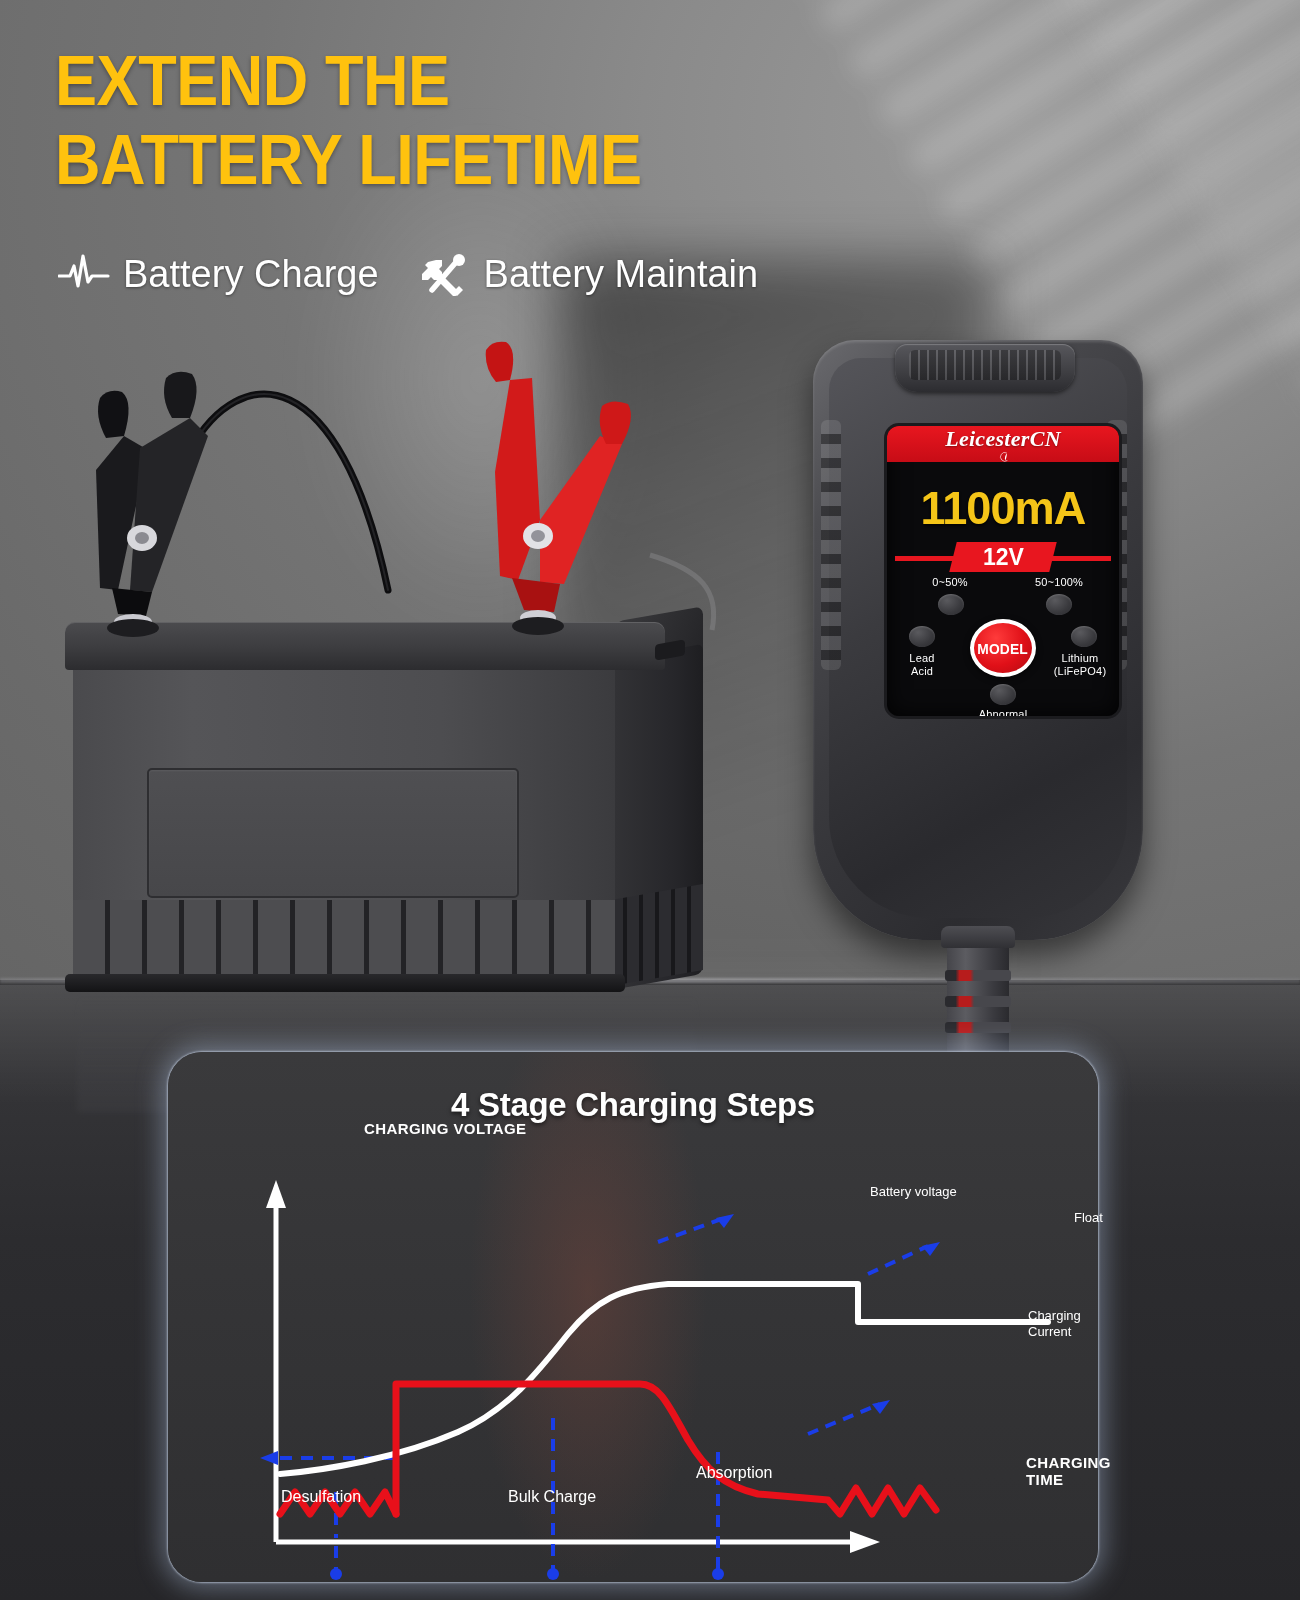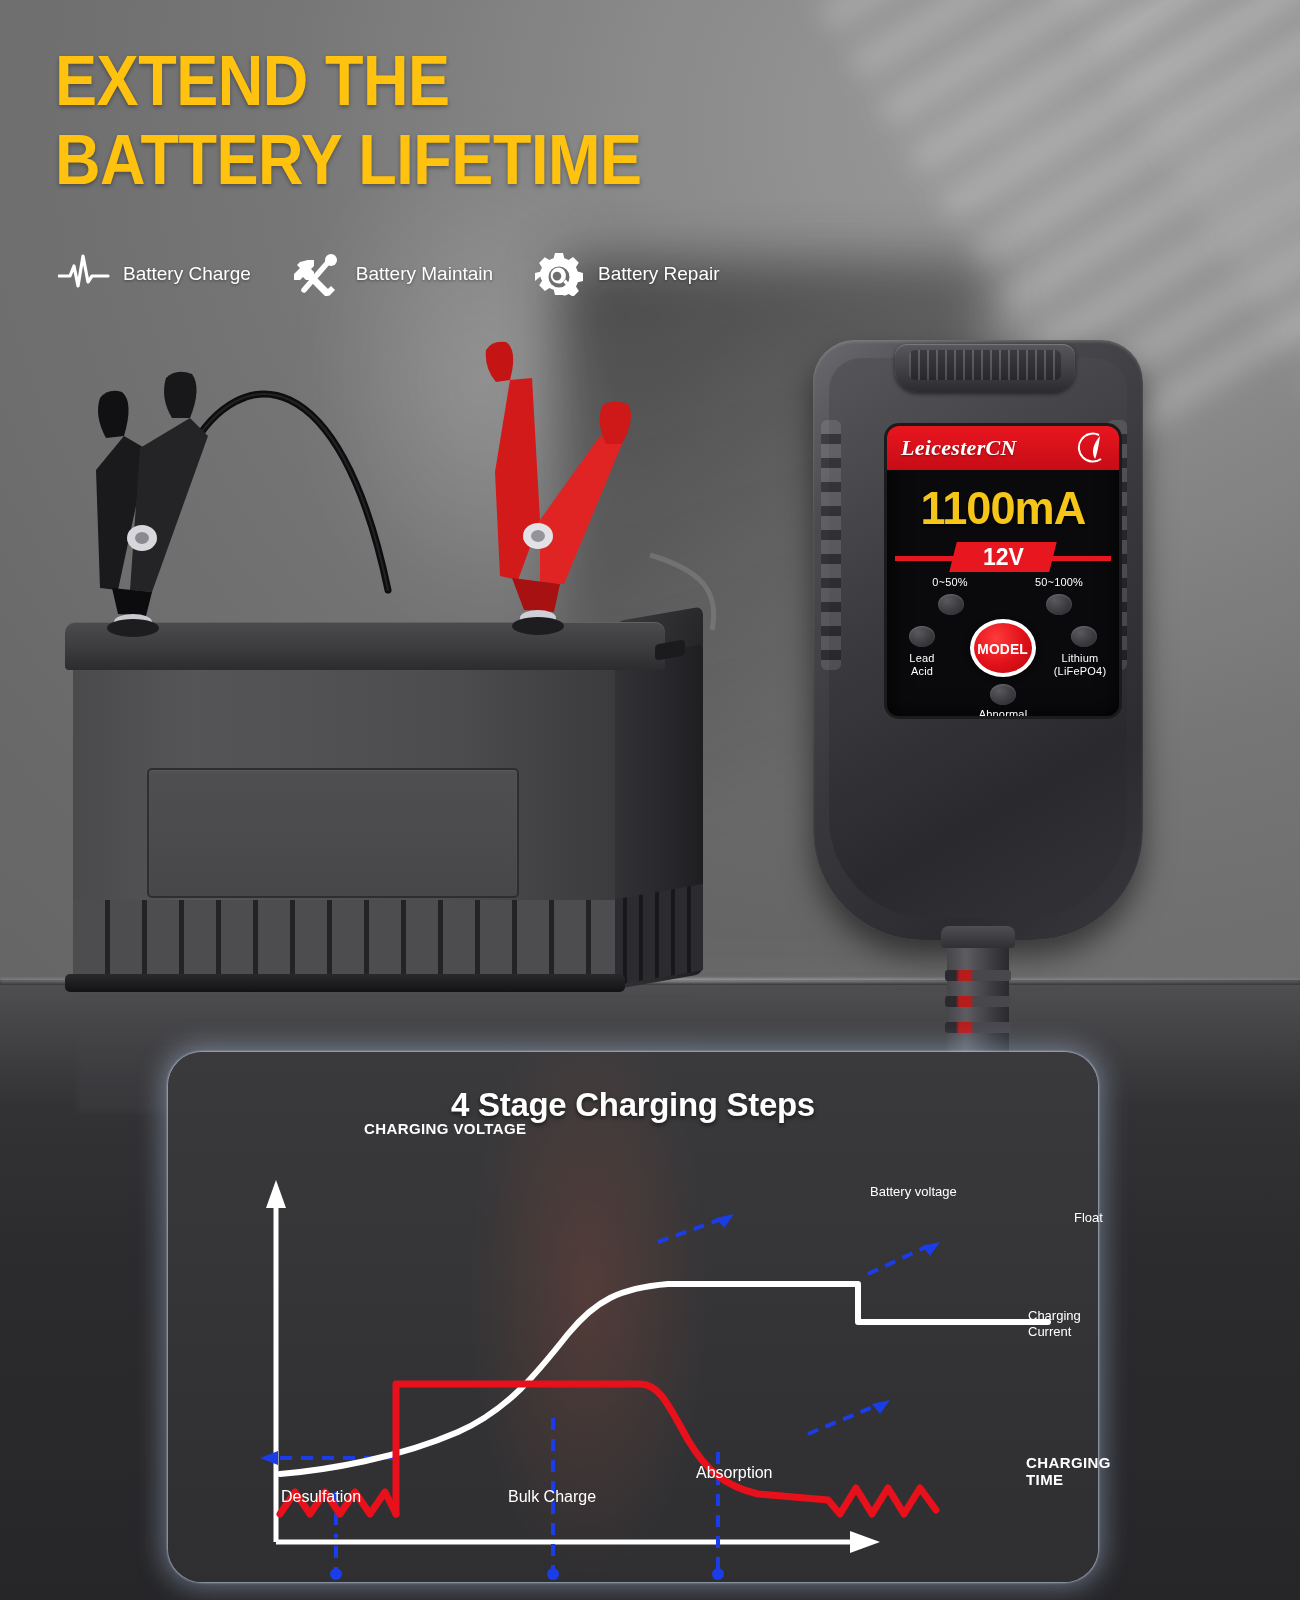--- a/index.html
+++ b/index.html
@@ -81,21 +81,21 @@
   .h-line.second { margin-top:12px; }
 
   
   #features {
     position:absolute; left:58px; top:252px;
     display:flex; align-items:center; gap:40px;
   }
   .feat { display:flex; align-items:center; gap:13px; }
   .feat-ico { width:52px; height:44px; flex:0 0 auto; display:block; }
   .feat-label {
-    font-size:19px; color:#fff; font-weight:400; white-space:nowrap;
+    font-size:38px; color:#fff; font-weight:400; white-space:nowrap;
     text-shadow:0 1px 3px rgba(0,0,0,.45);
   }
 
   
   #battery { position:absolute; left:55px; top:600px; width:640px; height:420px; }
   .bat-top {
     position:absolute; left:10px; top:22px; width:600px; height:48px;
     background:linear-gradient(to bottom,#4b4b4e,#3c3c3f 55%,#2c2c2f);
     border-radius:10px 10px 4px 4px;
     box-shadow:inset 0 1px 0 rgba(255,255,255,.13);
@@ -184,24 +184,25 @@
   .vent-left { left:26px; top:90px; height:250px; }
   .vent-right { left:312px; top:90px; height:250px; }
 
   .chg-face {
     position:absolute; left:92px; top:96px; width:232px; height:290px;
     background:#0a0a0c; border-radius:12px;
     box-shadow:0 0 0 3px #1b1b1e, inset 0 0 22px rgba(0,0,0,.9);
     overflow:hidden;
   }
   .brand-bar {
-    position:absolute; left:0; top:0; width:100%; height:44px;
+    position:absolute; left:0; top:0; width:100%; height:36px;
     background:linear-gradient(to bottom,#e8161f,#c70c16);
     display:flex; align-items:center; justify-content:space-between;
     padding:0 14px;
+    flex-direction:column;
   }
   .brand-txt {
     color:#fff; font-family:"Liberation Serif", serif; font-style:italic;
     font-weight:bold; font-size:22px; letter-spacing:.3px;
     text-shadow:0 1px 2px rgba(0,0,0,.4);
   }
   .brand-swoosh { width:36px; height:32px; }
   .amp-txt {
     position:absolute; left:0; top:48px; width:100%; height:66px;
     display:flex; align-items:center; justify-content:center;
@@ -326,32 +327,20 @@
       </g>
       <g fill="#ffffff">
         <path d="M36 5 l8 0 l0 7 l-6 6 l4 4 l-22 23 a4.5 4.5 0 0 1 -7 -6 l22 -23 l-4 -4 z" opacity="0"></path>
         <circle cx="40" cy="8" r="6"></circle>
         <path d="M34 40 l6 -6 l4 4 l-6 6 z"></path>
       </g>
     </svg>
     <span class="feat-label">Battery Maintain</span>
   </div>
 
-  <div class="feat">
-    <svg class="feat-ico" viewBox="0 0 52 44">
-      <g fill="#ffffff">
-        <path d="M22 1 h8 l1.3 5.2 a16 16 0 0 1 4.3 1.8 l4.5-2.9 5.7 5.7 -2.9 4.5 a16 16 0 0 1 1.8 4.3 L50 21 v8 l-5.2 1.3 a16 16 0 0 1 -1.8 4.3 l2.9 4.5 -5.7 5.7 -4.5-2.9 a16 16 0 0 1 -4.3 1.8 L30 43 h-8 l-1.3-5.2 a16 16 0 0 1 -4.3-1.8 l-4.5 2.9 -5.7-5.7 2.9-4.5 a16 16 0 0 1 -1.8-4.3 L2 29 v-8 l5.2-1.3 a16 16 0 0 1 1.8-4.3 L6.1 10.9 11.8 5.2 l4.5 2.9 a16 16 0 0 1 4.3-1.8 z"></path>
-      </g>
-      <circle cx="26" cy="25" r="10.5" fill="#6e6e6e"></circle>
-      <g fill="#ffffff">
-        <path d="M25.5 15.5 a8 8 0 1 0 7.2 11.8 l7.5 9.4 -2.6 2.2 -7.6-9.3 a8 8 0 0 0 -4.5-14.1 z m-1.5 4.3 a4.3 4.3 0 1 1 0 8.6 4.3 4.3 0 0 1 0-8.6 z"></path>
-      </g>
-    </svg>
-    <span class="feat-label">Battery Repair</span>
-  </div>
 </div>
 
 <div id="battery">
   <div class="bat-top-r"></div>
   <div class="bat-side"></div>
   <div class="bat-ribs-side"></div>
   <div class="bat-body"></div>
   <div class="bat-ribs"></div>
   <div class="bat-label"></div>
   <div class="bat-top"></div>

